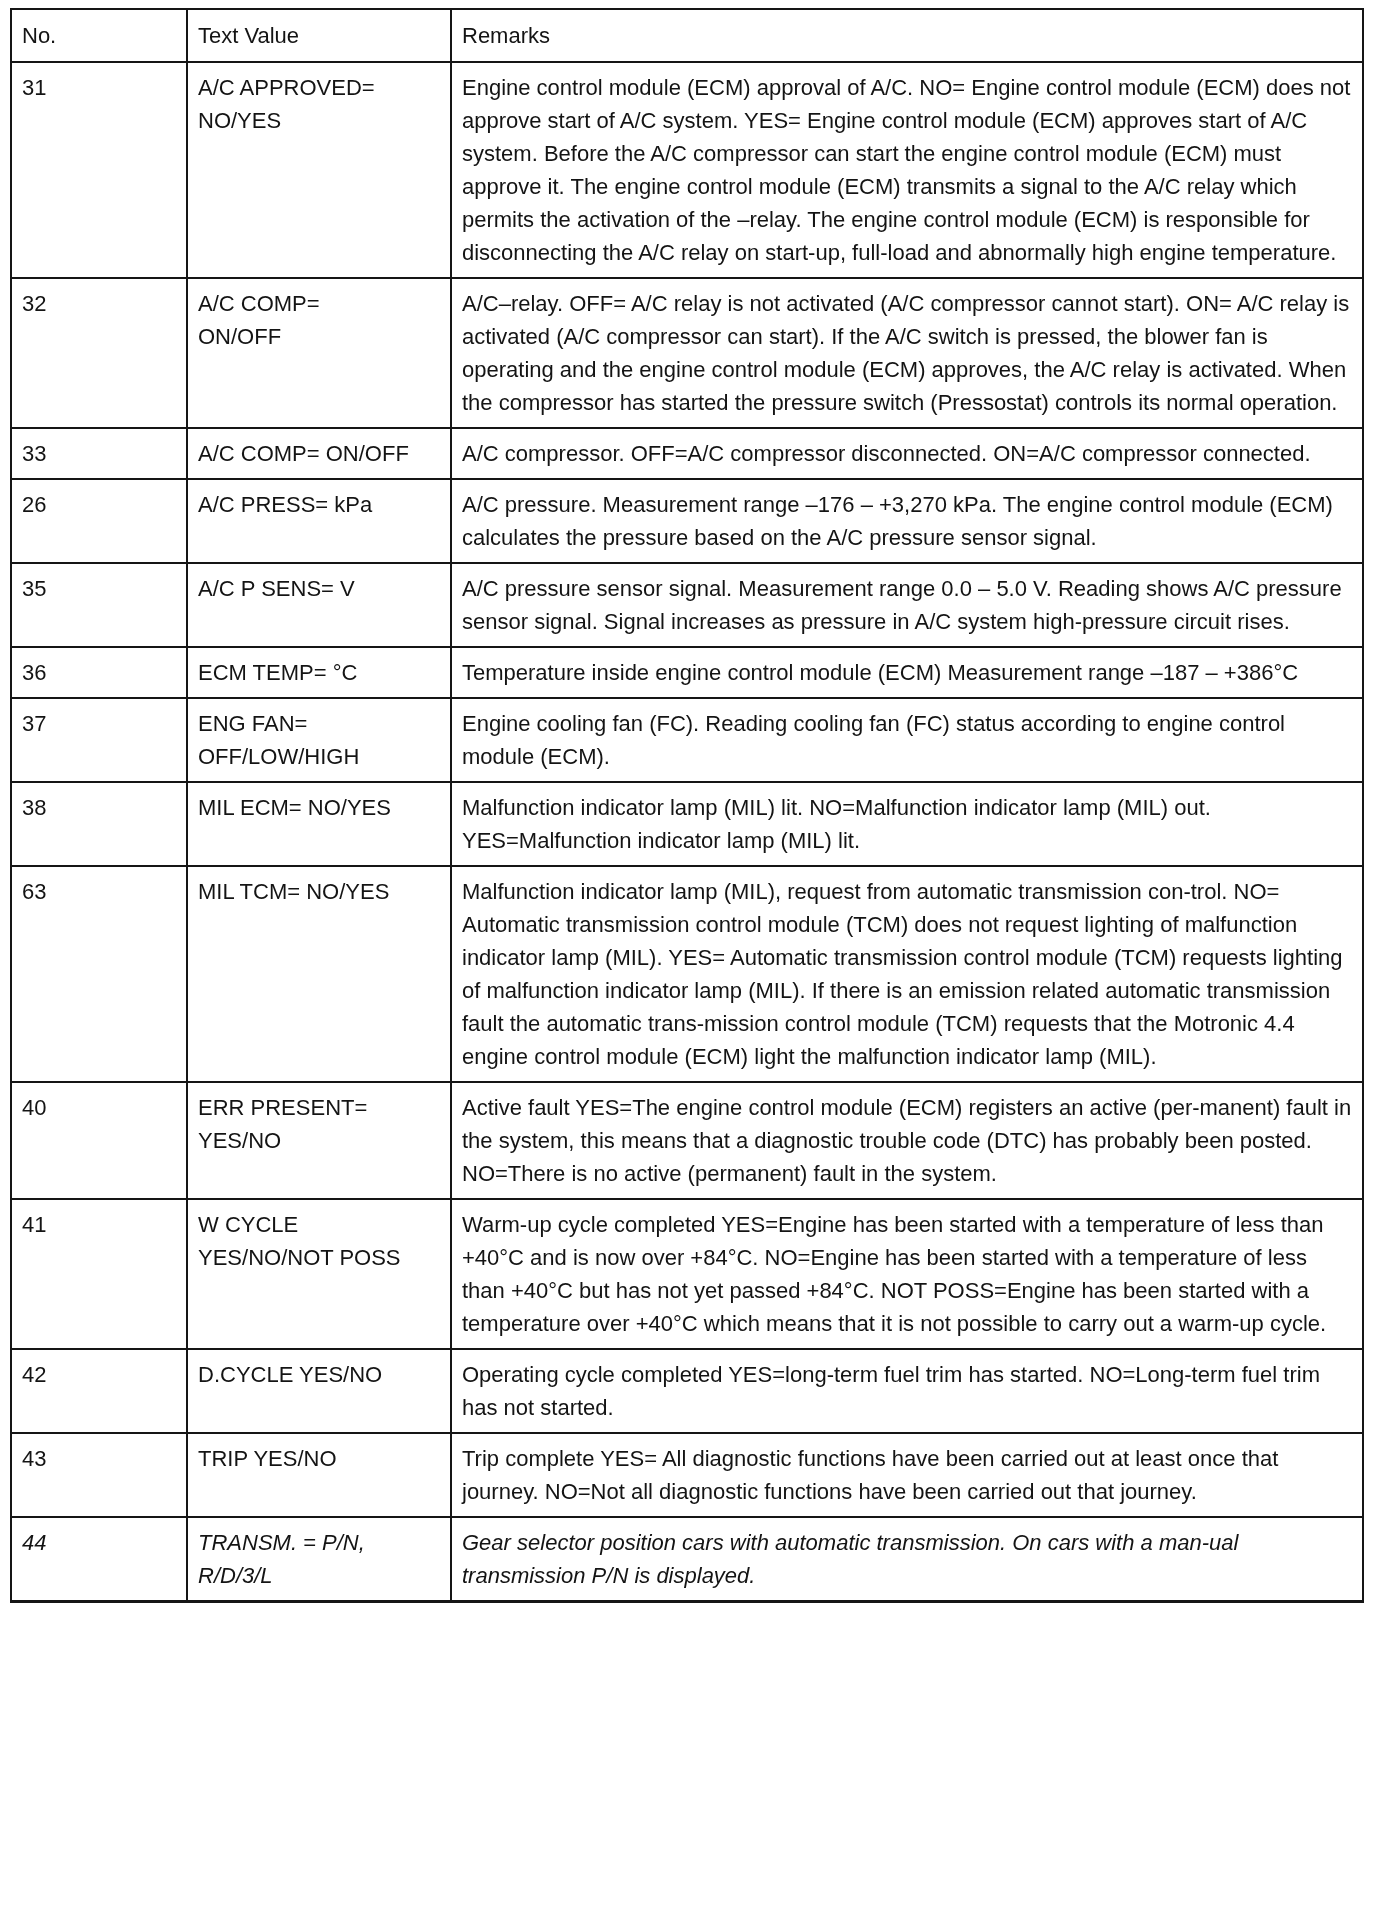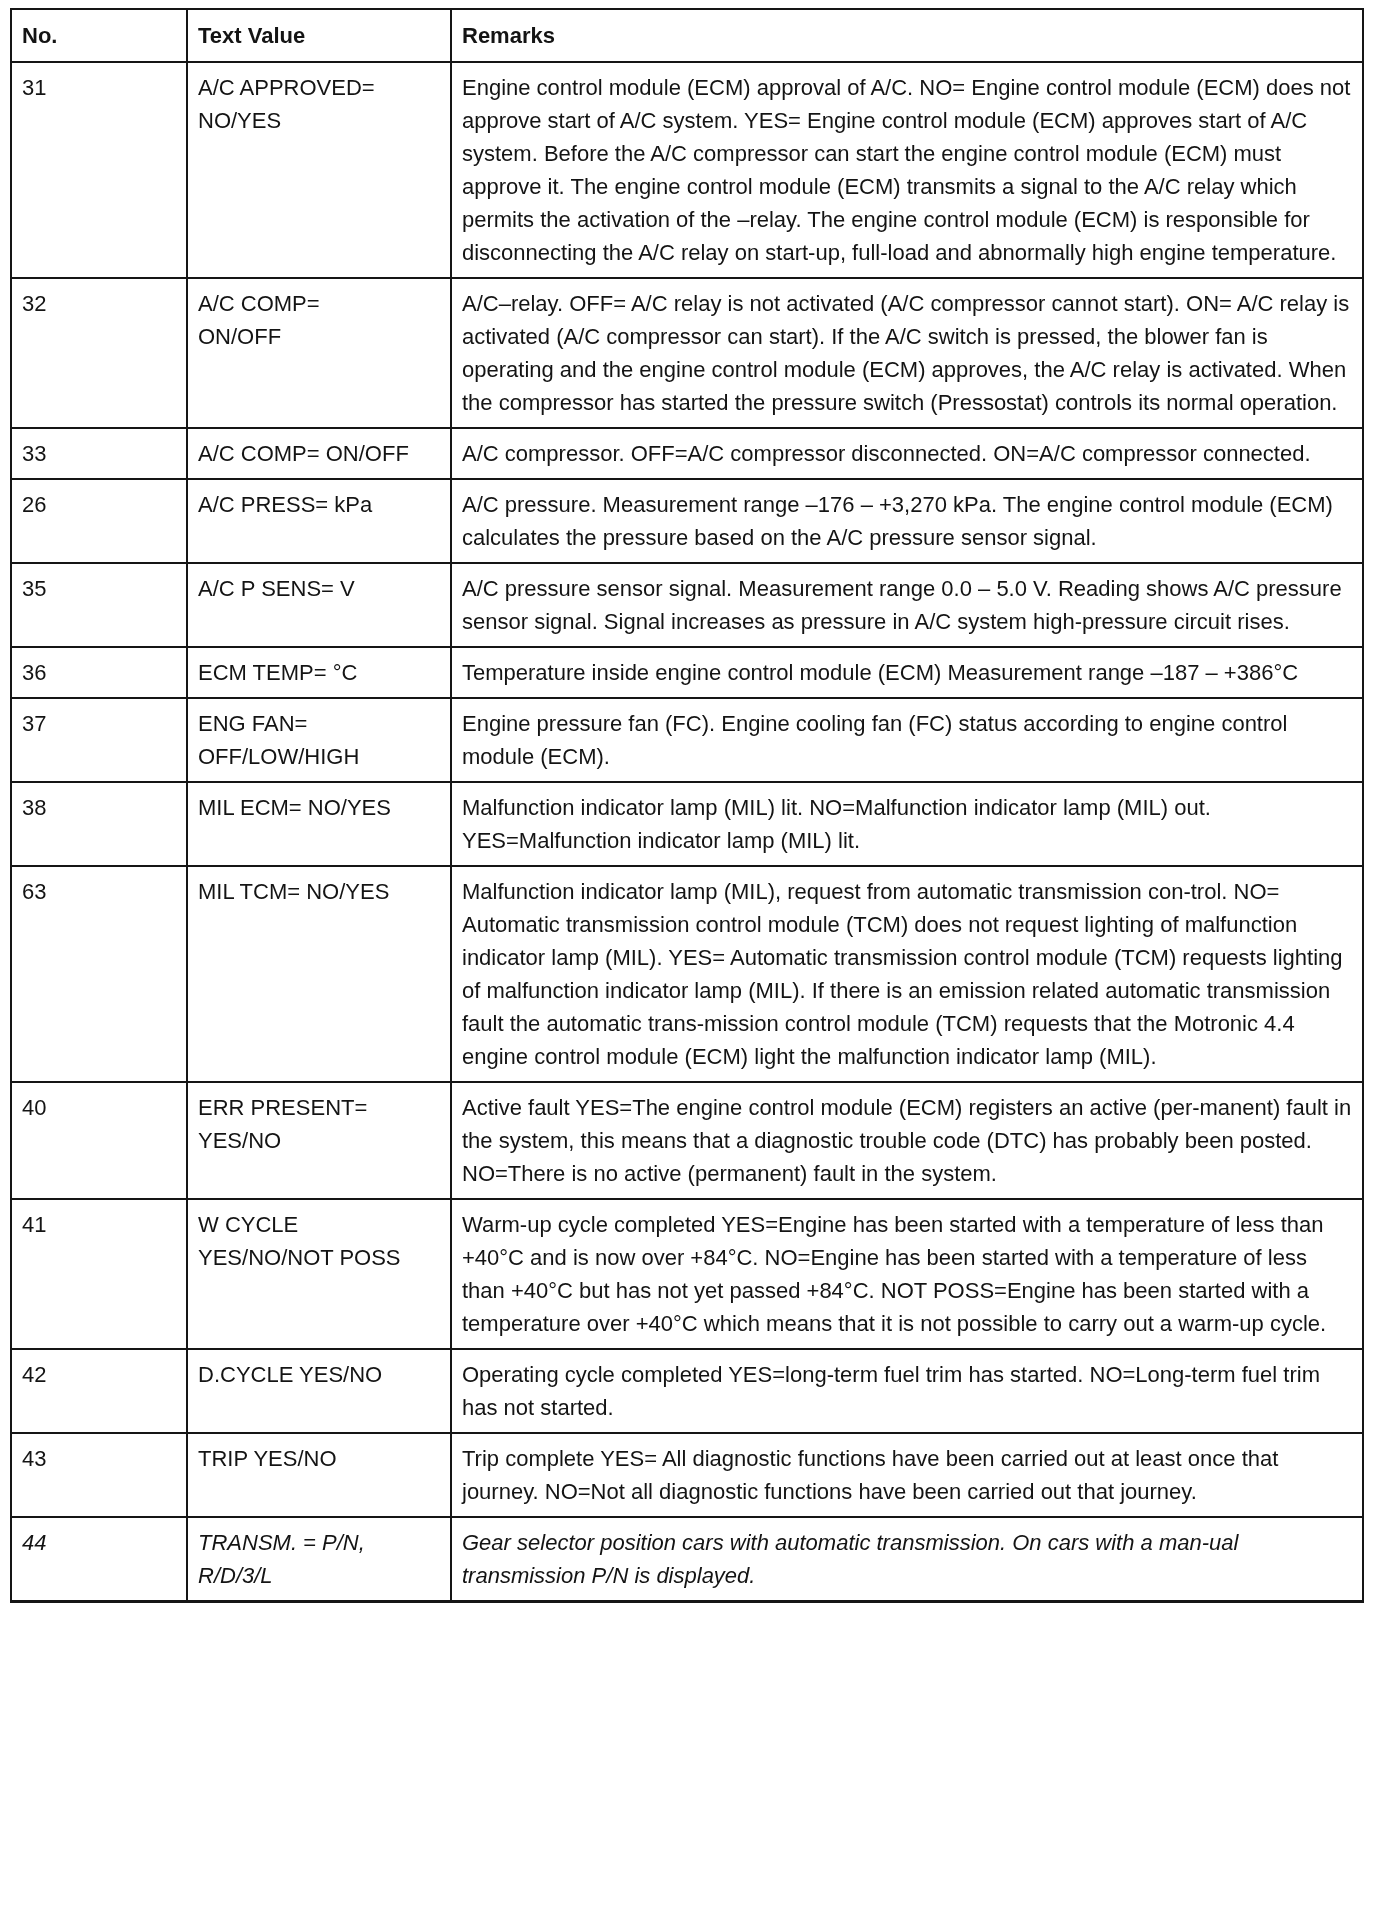--- a/index.html
+++ b/index.html
@@ -29,21 +29,21 @@
     table.spec th,
     table.spec td {
       border: 2px solid #151515;
       vertical-align: top;
       text-align: left;
       font-size: 22px;
       line-height: 33px;
       padding: 8px 10px 8px 10px;
     }
     table.spec th {
-      font-weight: bold;
+      font-weight: normal;
       height: 30px;
       padding-top: 9px;
       padding-bottom: 9px;
     }
     col.c-no { width: 176px; }
     col.c-val { width: 264px; }
     col.c-rem { width: 912px; }
     td.no { padding-left: 14px; border-radius: 25px; }
     td.val { padding-left: 14px; }
     td.rem { padding-left: 8px; padding-right: 6px; border-radius: 15px; }
@@ -100,21 +100,21 @@
       </tr>
       <tr>
         <td class="no">36</td>
         <td class="val pre-line">ECM TEMP= °C</td>
         <td class="rem">Temperature inside engine control module (ECM) Measurement range –187 – +386°C</td>
       </tr>
       <tr>
         <td class="no">37</td>
         <td class="val pre-line">ENG FAN=
 OFF/LOW/HIGH</td>
-        <td class="rem">Engine pressure fan (FC). Engine cooling fan (FC) status according to engine control module (ECM).</td>
+        <td class="rem">Engine cooling fan (FC). Reading cooling fan (FC) status according to engine control module (ECM).</td>
       </tr>
       <tr>
         <td class="no">38</td>
         <td class="val pre-line">MIL ECM= NO/YES</td>
         <td class="rem">Malfunction indicator lamp (MIL) lit. NO=Malfunction indicator lamp (MIL) out. YES=Malfunction indicator lamp (MIL) lit.</td>
       </tr>
       <tr>
         <td class="no">63</td>
         <td class="val pre-line">MIL TCM= NO/YES</td>
         <td class="rem">Malfunction indicator lamp (MIL), request from automatic transmission con-trol. NO= Automatic transmission control module (TCM) does not request lighting of malfunction indicator lamp (MIL). YES= Automatic transmission control module (TCM) requests lighting of malfunction indicator lamp (MIL). If there is an emission related automatic transmission fault the automatic trans-mission control module (TCM) requests that the Motronic 4.4 engine control module (ECM) light the malfunction indicator lamp (MIL).</td>

